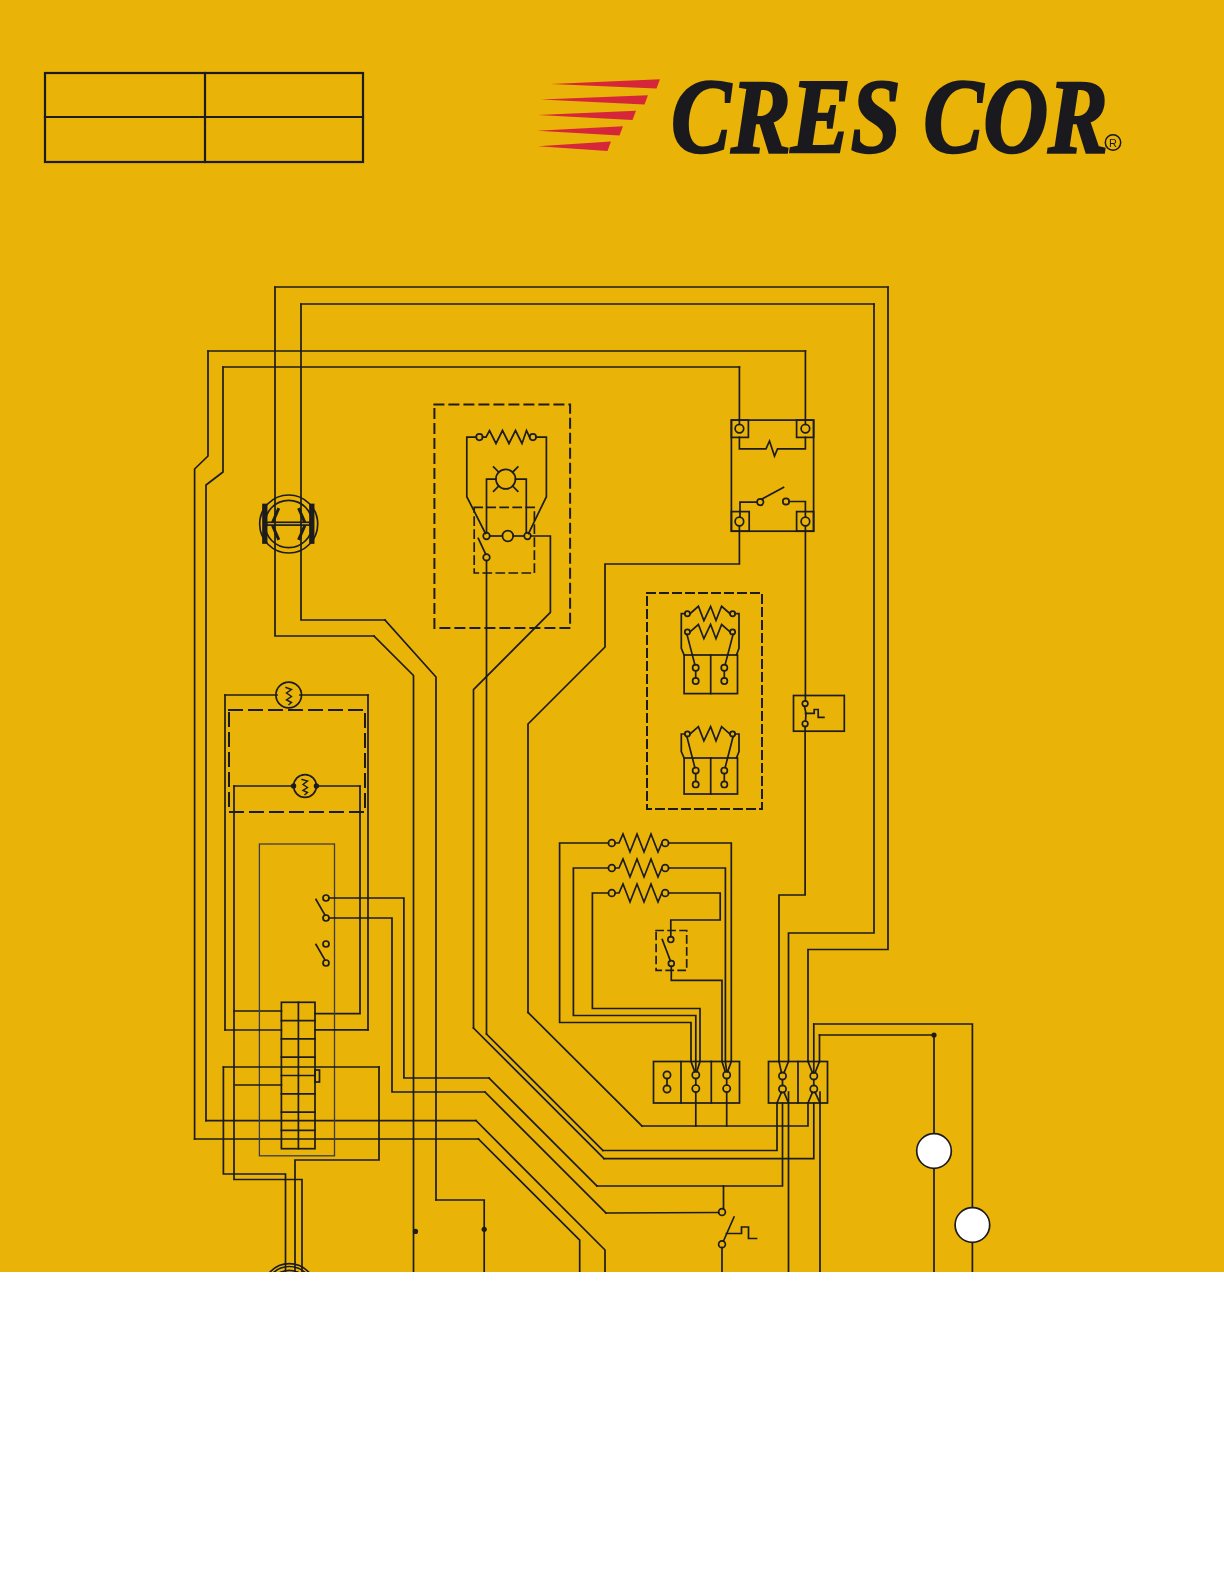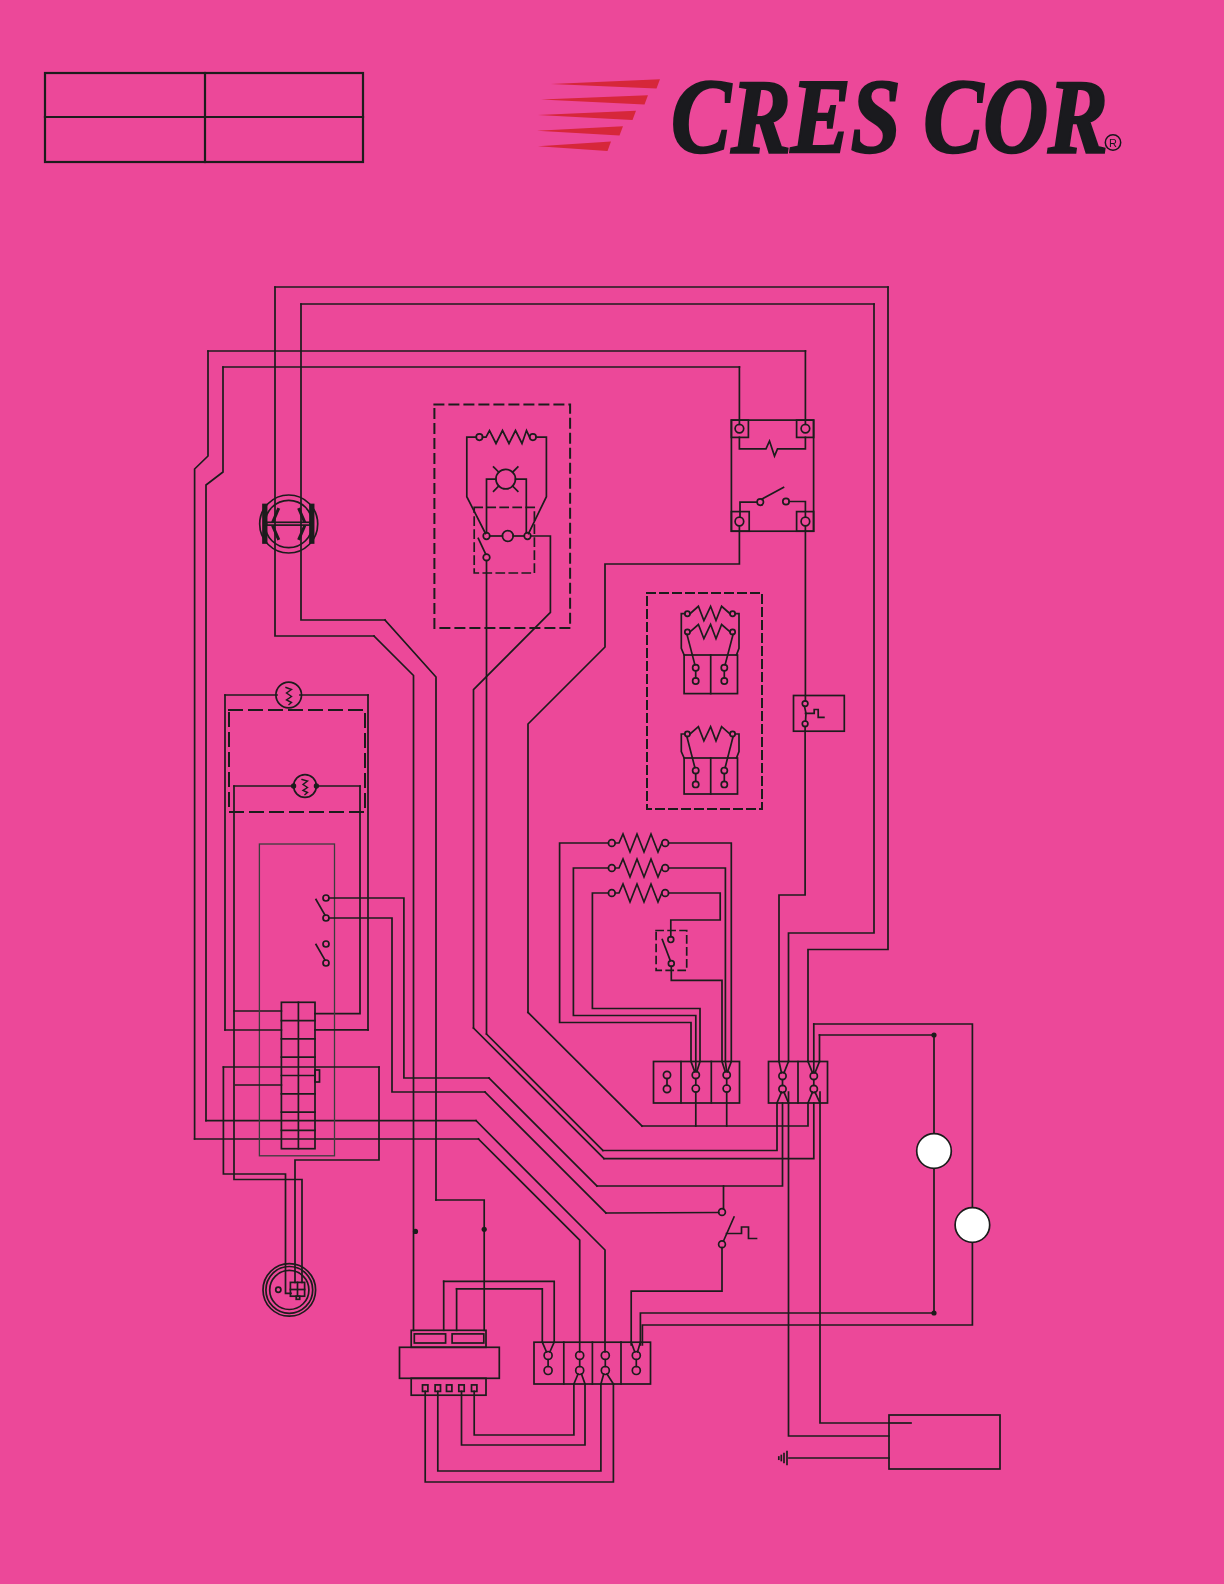--- a/index.html
+++ b/index.html
@@ -1,16 +1,16 @@
 <!DOCTYPE html>
 <html><head>
 <meta charset="utf-8">
 <style>
   html,body{margin:0;padding:0;background:#fff;}
-  #page{position:relative;width:1224px;height:1584px;background:#ec4899;overflow:hidden;}
+  #page{position:relative;width:1224px;height:1272px;background:#eab308;overflow:hidden;}
   svg{position:absolute;left:0;top:0;}
   .logo-text{font-family:"Liberation Serif", serif;font-weight:bold;font-style:italic;}
 </style>
 </head>
 <body>
 <div id="page">
 <svg width="1224" height="1584" viewBox="0 0 1224 1584" fill="none" stroke-linecap="square">
 <g stroke="#1c1c1c" stroke-width="1.7" fill="none">
 
 <g stroke-width="2.2">

